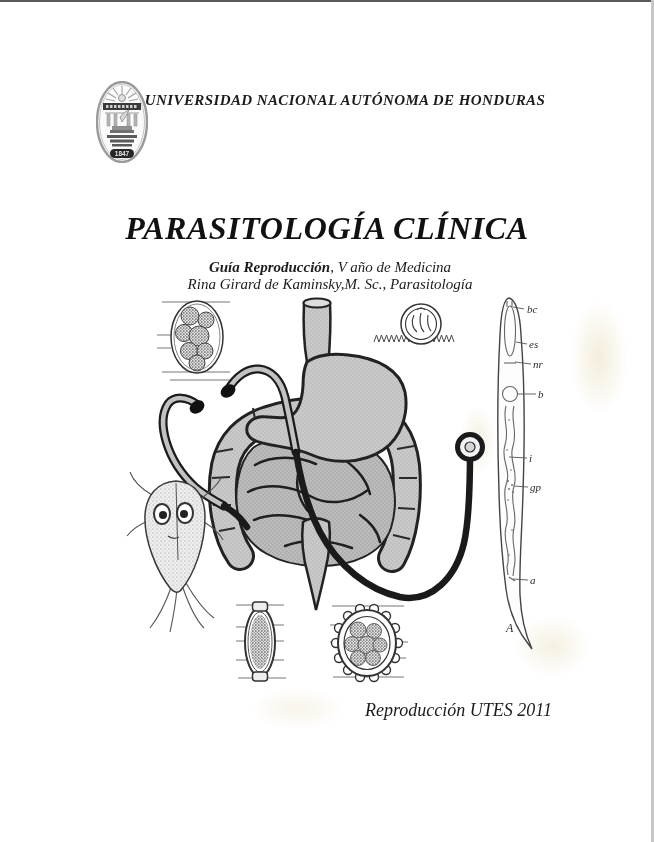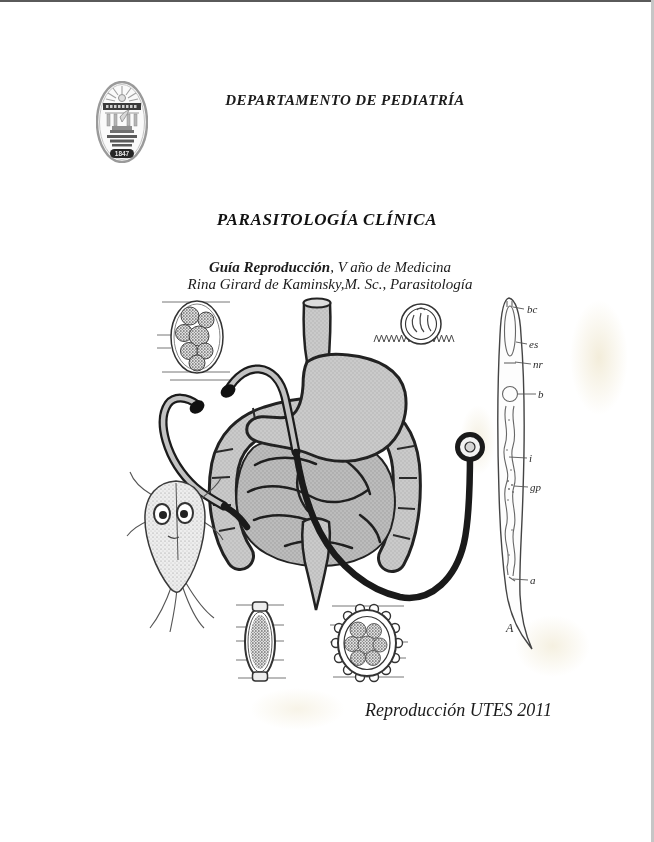--- a/index.html
+++ b/index.html
@@ -9,21 +9,21 @@
   }
   .edge-top{position:absolute;left:0;top:0;width:654px;height:2px;background:#5a5a5a;}
   .edge-right{position:absolute;right:0;top:0;width:3px;height:842px;background:#c6c6c6;}
   .seal{position:absolute;left:96px;top:81px;width:52px;height:82px;}
   .header-text{
     position:absolute;left:125px;top:92px;width:440px;text-align:center;
     font-weight:bold;font-style:italic;font-size:15px;line-height:16.5px;letter-spacing:0.4px;
   }
   .doc-title{
     position:absolute;left:0;top:210px;width:654px;text-align:center;
-    font-weight:bold;font-style:italic;font-size:17px;letter-spacing:0.6px;color:#111;
+    font-weight:bold;font-style:italic;font-size:32px;letter-spacing:0.6px;color:#111;
   }
   .subtitle{
     position:absolute;left:0;top:259px;width:660px;text-align:center;
     font-style:italic;font-size:15px;line-height:16.5px;
   }
   .subtitle .lead{font-weight:bold;}
   .footer-note{
     position:absolute;left:0;top:700px;width:552px;text-align:right;
     font-style:italic;font-size:18px;
   }
@@ -81,21 +81,21 @@
   <g fill="#5a5a5a">
     <rect x="11" y="54" width="30" height="3"></rect>
     <rect x="14" y="58.5" width="24" height="3"></rect>
     <rect x="16" y="63" width="20" height="2.5"></rect>
   </g>
   <rect x="14" y="68" width="24" height="9" rx="4.5" fill="#262626"></rect>
   <text x="26" y="75" text-anchor="middle" fill="#e8e8e8" style="font:bold 6.5px 'Liberation Sans',sans-serif">1847</text>
 </svg>
 
 <div class="header-text">
-  <div>DEPARTAMENTO DE PEDIATRÍA</div>
+  <div>UNIVERSIDAD NACIONAL AUTÓNOMA DE HONDURAS</div>
 </div>
 
 <div class="doc-title">PARASITOLOGÍA CLÍNICA</div>
 
 <div class="subtitle">
   <div><span class="lead">Guía Reproducción</span><span>, V año de Medicina</span></div>
   <div>Rina Girard de Kaminsky,M. Sc., Parasitología</div>
 </div>
 
 <svg class="art" viewBox="118 292 442 396">

